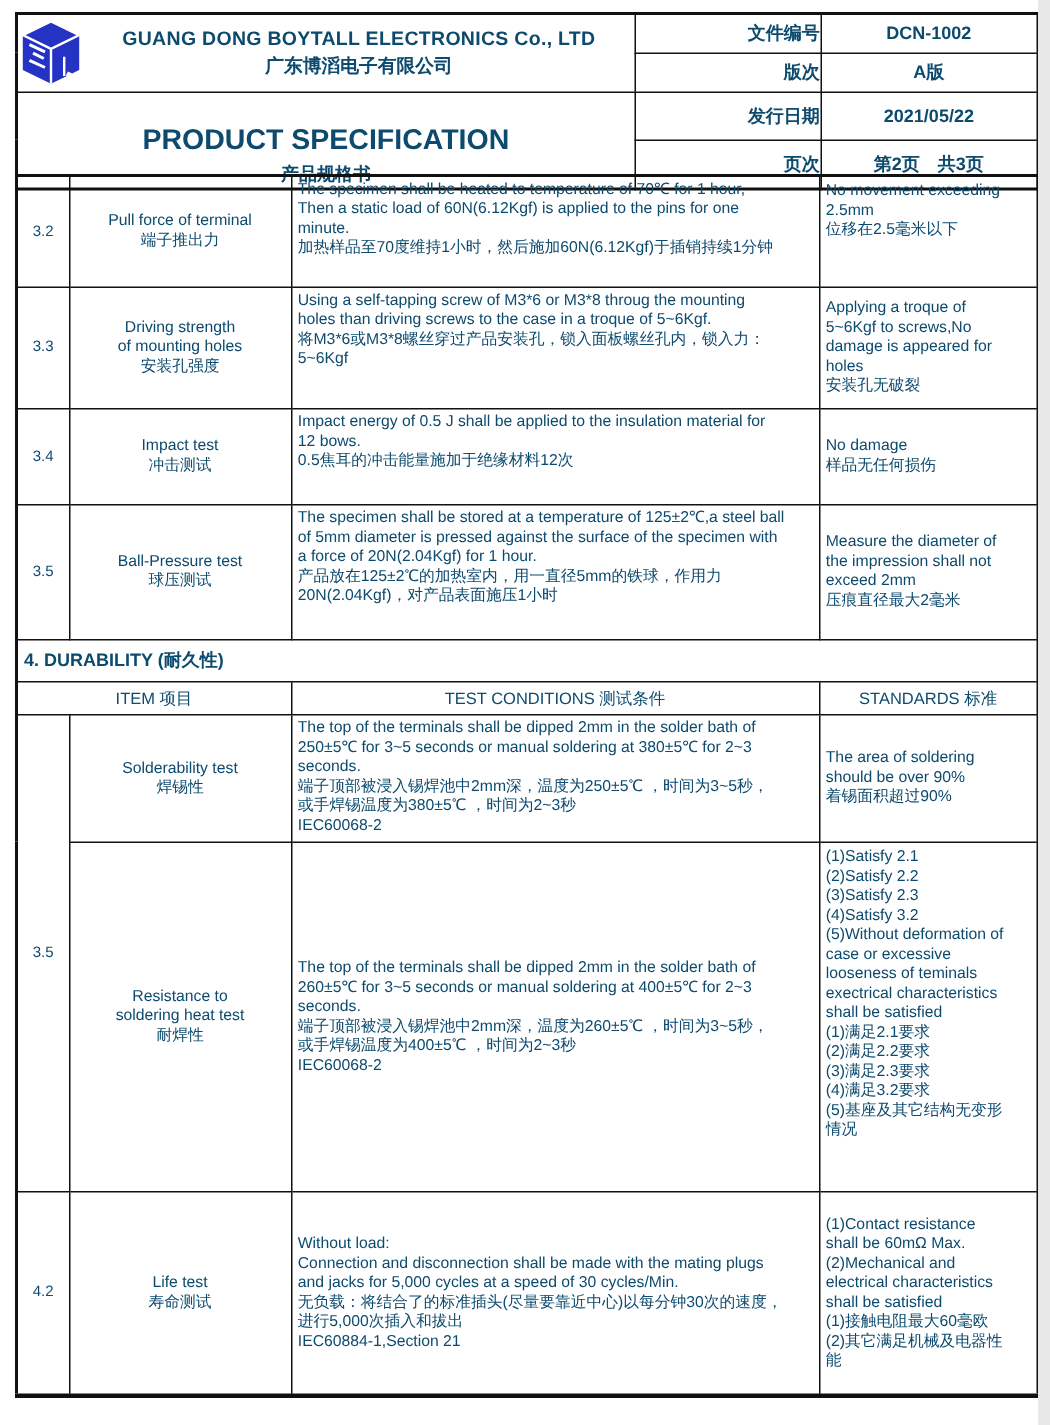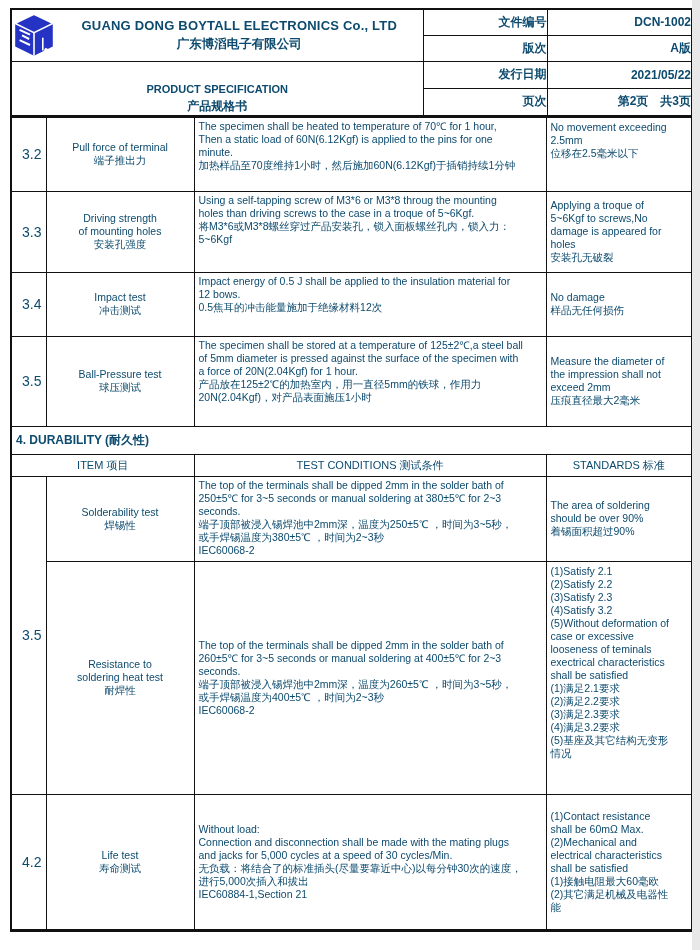--- a/index.html
+++ b/index.html
@@ -14,32 +14,32 @@
   .hdr{position:absolute;left:10px;top:8px;width:681px;border:2px solid #111;}
   .hdr td{border:1px solid #111;padding:0;vertical-align:middle;overflow:hidden;}
   .hdr tr{height:26px;}
   .company-cell{padding:2px 6px;}
   .company-flex{display:flex;align-items:center;}
   .logo-box{width:44px;flex:0 0 44px;display:flex;align-items:center;justify-content:center;}
   .company-names{flex:1;text-align:center;}
   .company-en{font-weight:bold;font-size:13px;letter-spacing:.2px;}
   .company-cn{font-weight:bold;font-size:12.5px;margin-top:3px;}
   .spec-cell{text-align:center;}
-  .title-en{font-weight:bold;font-size:11px;margin-top:21px;}
+  .title-en{font-weight:bold;font-size:19px;margin-top:21px;}
   .title-cn{font-weight:bold;font-size:12px;margin-top:3px;}
   .hlabel{text-align:right;font-weight:bold;font-size:12px;}
-  .hvalue{text-align:right;font-weight:bold;font-size:12px;white-space:pre;}
+  .hvalue{text-align:center;font-weight:bold;font-size:12px;white-space:pre;}
 
   
   .main{position:absolute;left:10px;top:116px;width:681px;border:2px solid #111;border-bottom:3px solid #111;}
   .main td{border:1px solid #111;padding:2px 4px;overflow:hidden;}
   tr.h74{height:74px} tr.h81{height:81px} tr.h64{height:64px} tr.h90{height:90px}
   tr.h28{height:28px} tr.h22{height:22px} tr.h85{height:85px} tr.h233{height:233px}
   tr.h136{height:136px}
-  .no{text-align:right;vertical-align:middle;font-size:14px;}
+  .no{text-align:center;vertical-align:middle;font-size:10px;}
   .item{text-align:center;vertical-align:middle;font-size:10.5px;line-height:13px;white-space:pre-line;margin-left:40px;}
   .cond{text-align:left;vertical-align:top;font-size:10.5px;line-height:13px;white-space:pre-line;padding-top:3px;}
   .cond.mid{vertical-align:middle;}
   .std{text-align:left;vertical-align:middle;font-size:10.5px;line-height:13px;white-space:pre-line;}
   .std.top{vertical-align:top;padding-top:3px;}
   .sec-title{font-weight:bold;font-size:12px;text-align:left;vertical-align:middle;padding-left:5px;}
   .colhead{text-align:center;vertical-align:middle;font-size:11px;}
 </style>
 </head>
 <body>

